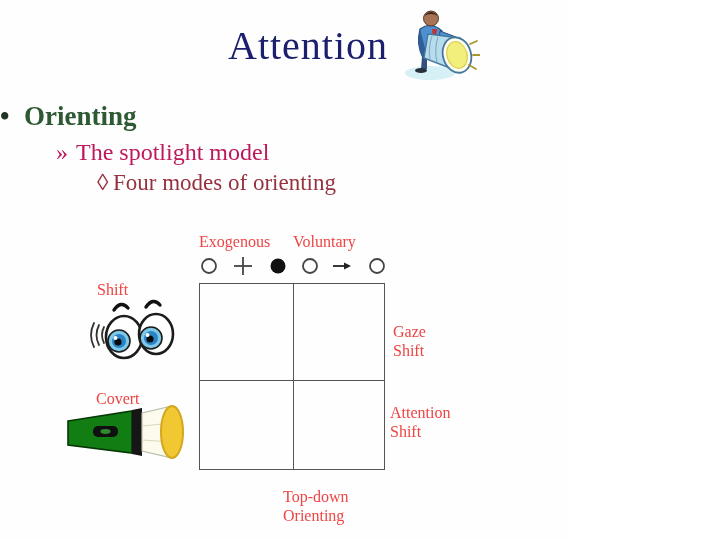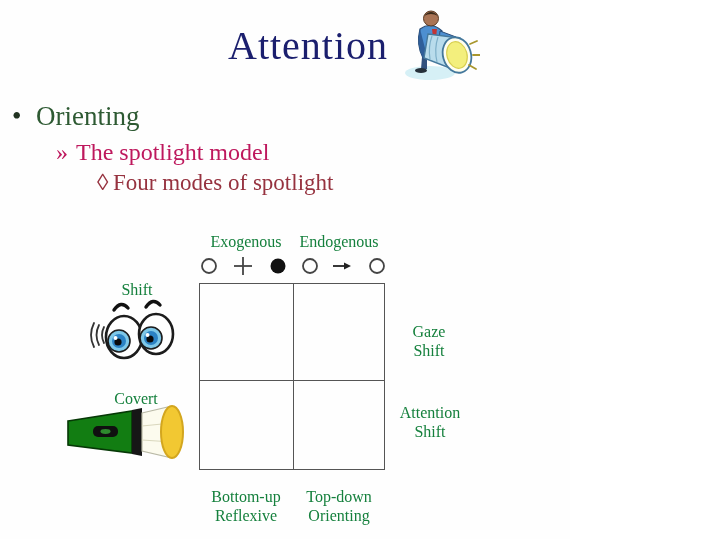--- a/index.html
+++ b/index.html
@@ -6,45 +6,45 @@
   .slide{
     position:relative;width:570px;height:539px;background:#fefefe;
     overflow:hidden;font-family:"Liberation Serif","DejaVu Serif",serif;
   }
   .abs{position:absolute;}
   
   .title{left:228px;top:22px;font-size:40px;color:#1b1f6e;letter-spacing:1px;}
   .clip-man{left:396px;top:7px;}
   
   .bullet{white-space:nowrap;}
-  .b1{left:12px;top:101px;font-size:27px;color:#2e5a33;}
+  .b1{left:0;top:101px;font-size:27px;color:#2e5a33;font-weight:bold;}
   .b1 .mk{display:inline-block;width:24px;color:#223322;}
   .b2{left:56px;top:139px;font-size:24px;color:#be185d;}
   .b2 .mk{display:inline-block;width:20px;}
   .b3{left:97px;top:170px;font-size:23px;color:#96323f;}
   .b3 .mk{display:inline-block;width:16px;}
   
-  .dlabel{font-size:16px;color:#15803d;text-align:center;line-height:19px;}
+  .dlabel{font-size:16px;color:#ef4444;line-height:19px;}
   .hdr-exo{left:199px;top:232px;width:94px;}
   .hdr-endo{left:293px;top:232px;width:92px;}
   .symrow{left:196px;top:255px;}
   .grid{
     left:199px;top:283px;width:186px;height:187px;
     border:1px solid #555;box-sizing:border-box;background:#fefefe;
   }
   .vline{position:absolute;left:93px;top:0;width:1px;height:100%;background:#555;}
   .hline{position:absolute;top:96px;left:0;height:1px;width:100%;background:#555;}
   .lbl-overt{left:97px;top:280px;width:80px;}
   .lbl-covert{left:96px;top:389px;width:80px;}
   .eyes{left:88px;top:297px;}
   .flash{left:66px;top:404px;}
   .lbl-gaze{left:393px;top:306px;width:72px;margin-top:16px;}
   .lbl-attn{left:390px;top:403px;width:80px;}
   .lbl-bu{left:199px;top:487px;width:94px;}
-  .lbl-td{left:293px;top:487px;width:92px;}
+  .lbl-td{left:283px;top:487px;width:92px;}
 </style>
 </head>
 <body>
 
 <div class="slide">
 
   <div class="abs title">Attention</div>
 
   <svg class="abs clip-man" width="84" height="74" viewBox="0 0 84 74">
     <ellipse cx="34" cy="66" rx="25" ry="7" fill="#d6f0f6"></ellipse>
@@ -67,25 +67,25 @@
     </g>
   </svg>
 
   <div class="abs bullet b1">
     <span class="mk">•</span><span>Orienting</span>
   </div>
   <div class="abs bullet b2">
     <span class="mk">»</span><span>The spotlight model</span>
   </div>
   <div class="abs bullet b3">
-    <span class="mk">◊</span><span>Four modes of spotlight</span>
+    <span class="mk">◊</span><span>Four modes of orienting</span>
   </div>
 
   <div class="abs dlabel hdr-exo">Exogenous</div>
-  <div class="abs dlabel hdr-endo">Endogenous</div>
+  <div class="abs dlabel hdr-endo">Voluntary</div>
 
   <svg class="abs symrow" width="194" height="22" viewBox="0 0 194 22">
     <circle cx="13" cy="11" r="7" fill="none" stroke="#444" stroke-width="1.8"></circle>
     <g stroke="#444" stroke-width="1.8">
       <line x1="47" y1="2" x2="47" y2="20"></line>
         <line x1="38" y1="11" x2="56" y2="11"></line>
     </g>
     <circle cx="82" cy="11" r="7.5" fill="#111"></circle>
     <circle cx="114" cy="11" r="7" fill="none" stroke="#444" stroke-width="1.8"></circle>
     <g>
@@ -137,22 +137,18 @@
 
   <div class="abs dlabel lbl-gaze">
     <div>Gaze</div>
     <div>Shift</div>
   </div>
   <div class="abs dlabel lbl-attn">
     <div>Attention</div>
     <div>Shift</div>
   </div>
 
-  <div class="abs dlabel lbl-bu">
-    <div>Bottom-up</div>
-    <div>Reflexive</div>
-  </div>
   <div class="abs dlabel lbl-td">
     <div>Top-down</div>
     <div>Orienting</div>
   </div>
 
 </div>
 
 </body></html>

